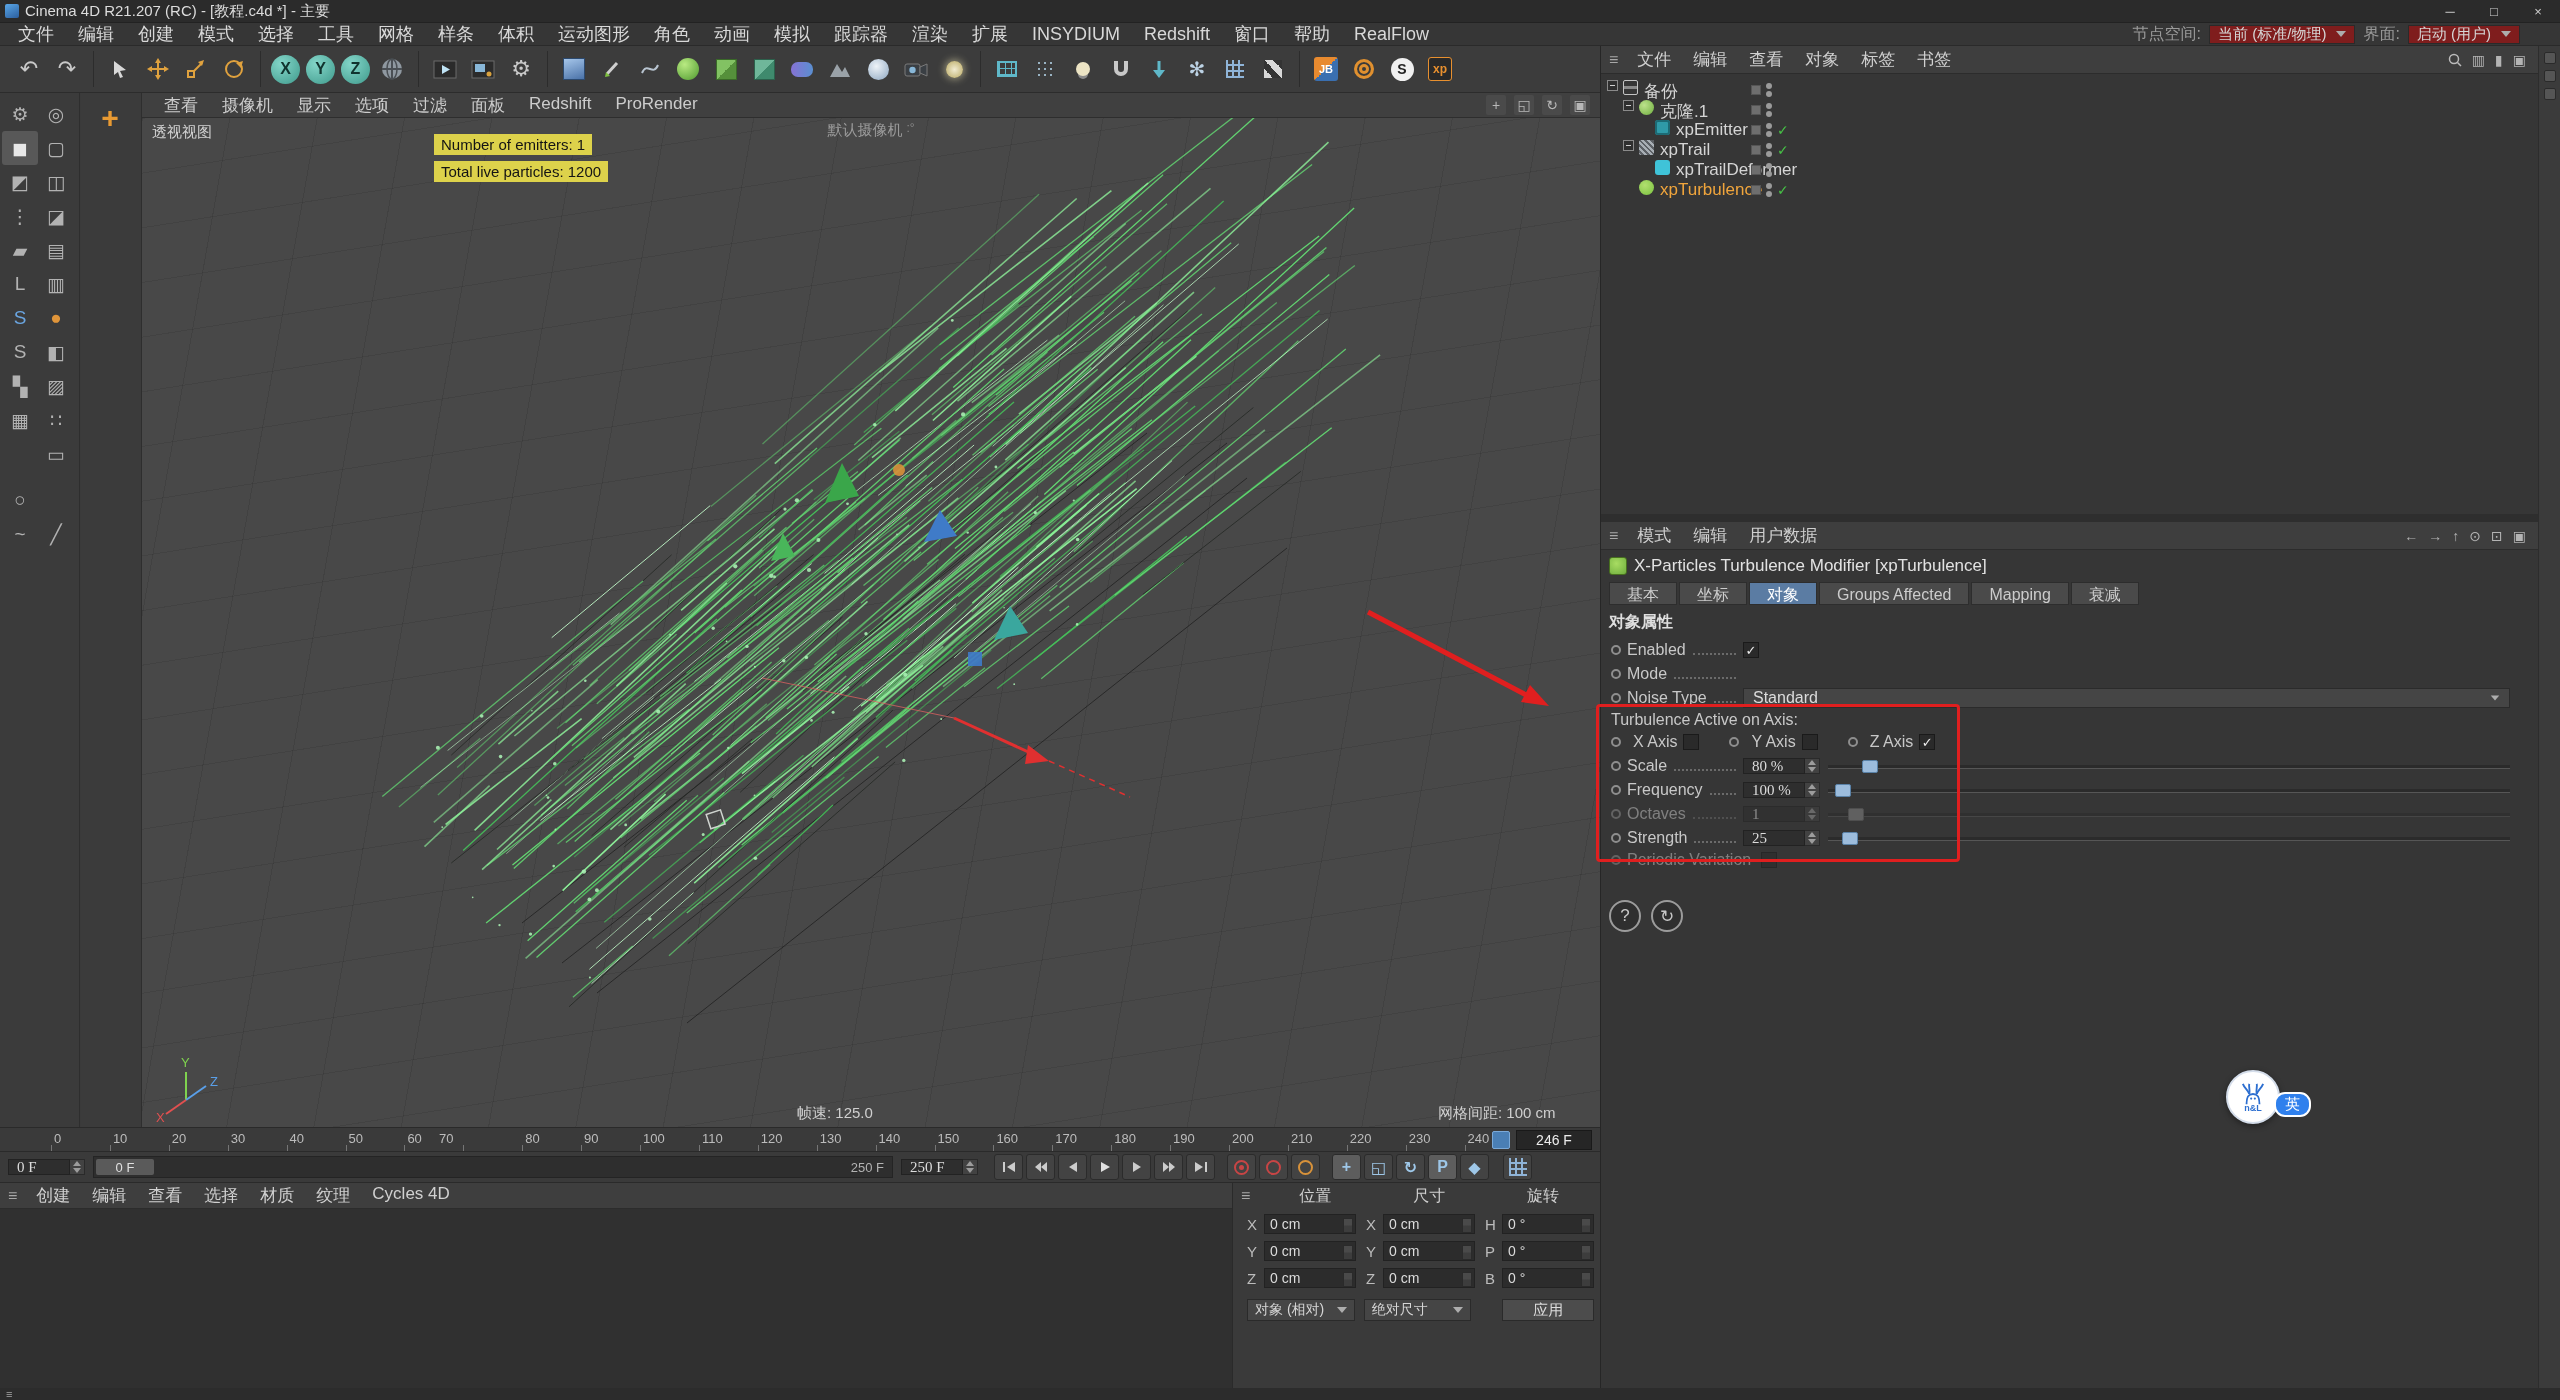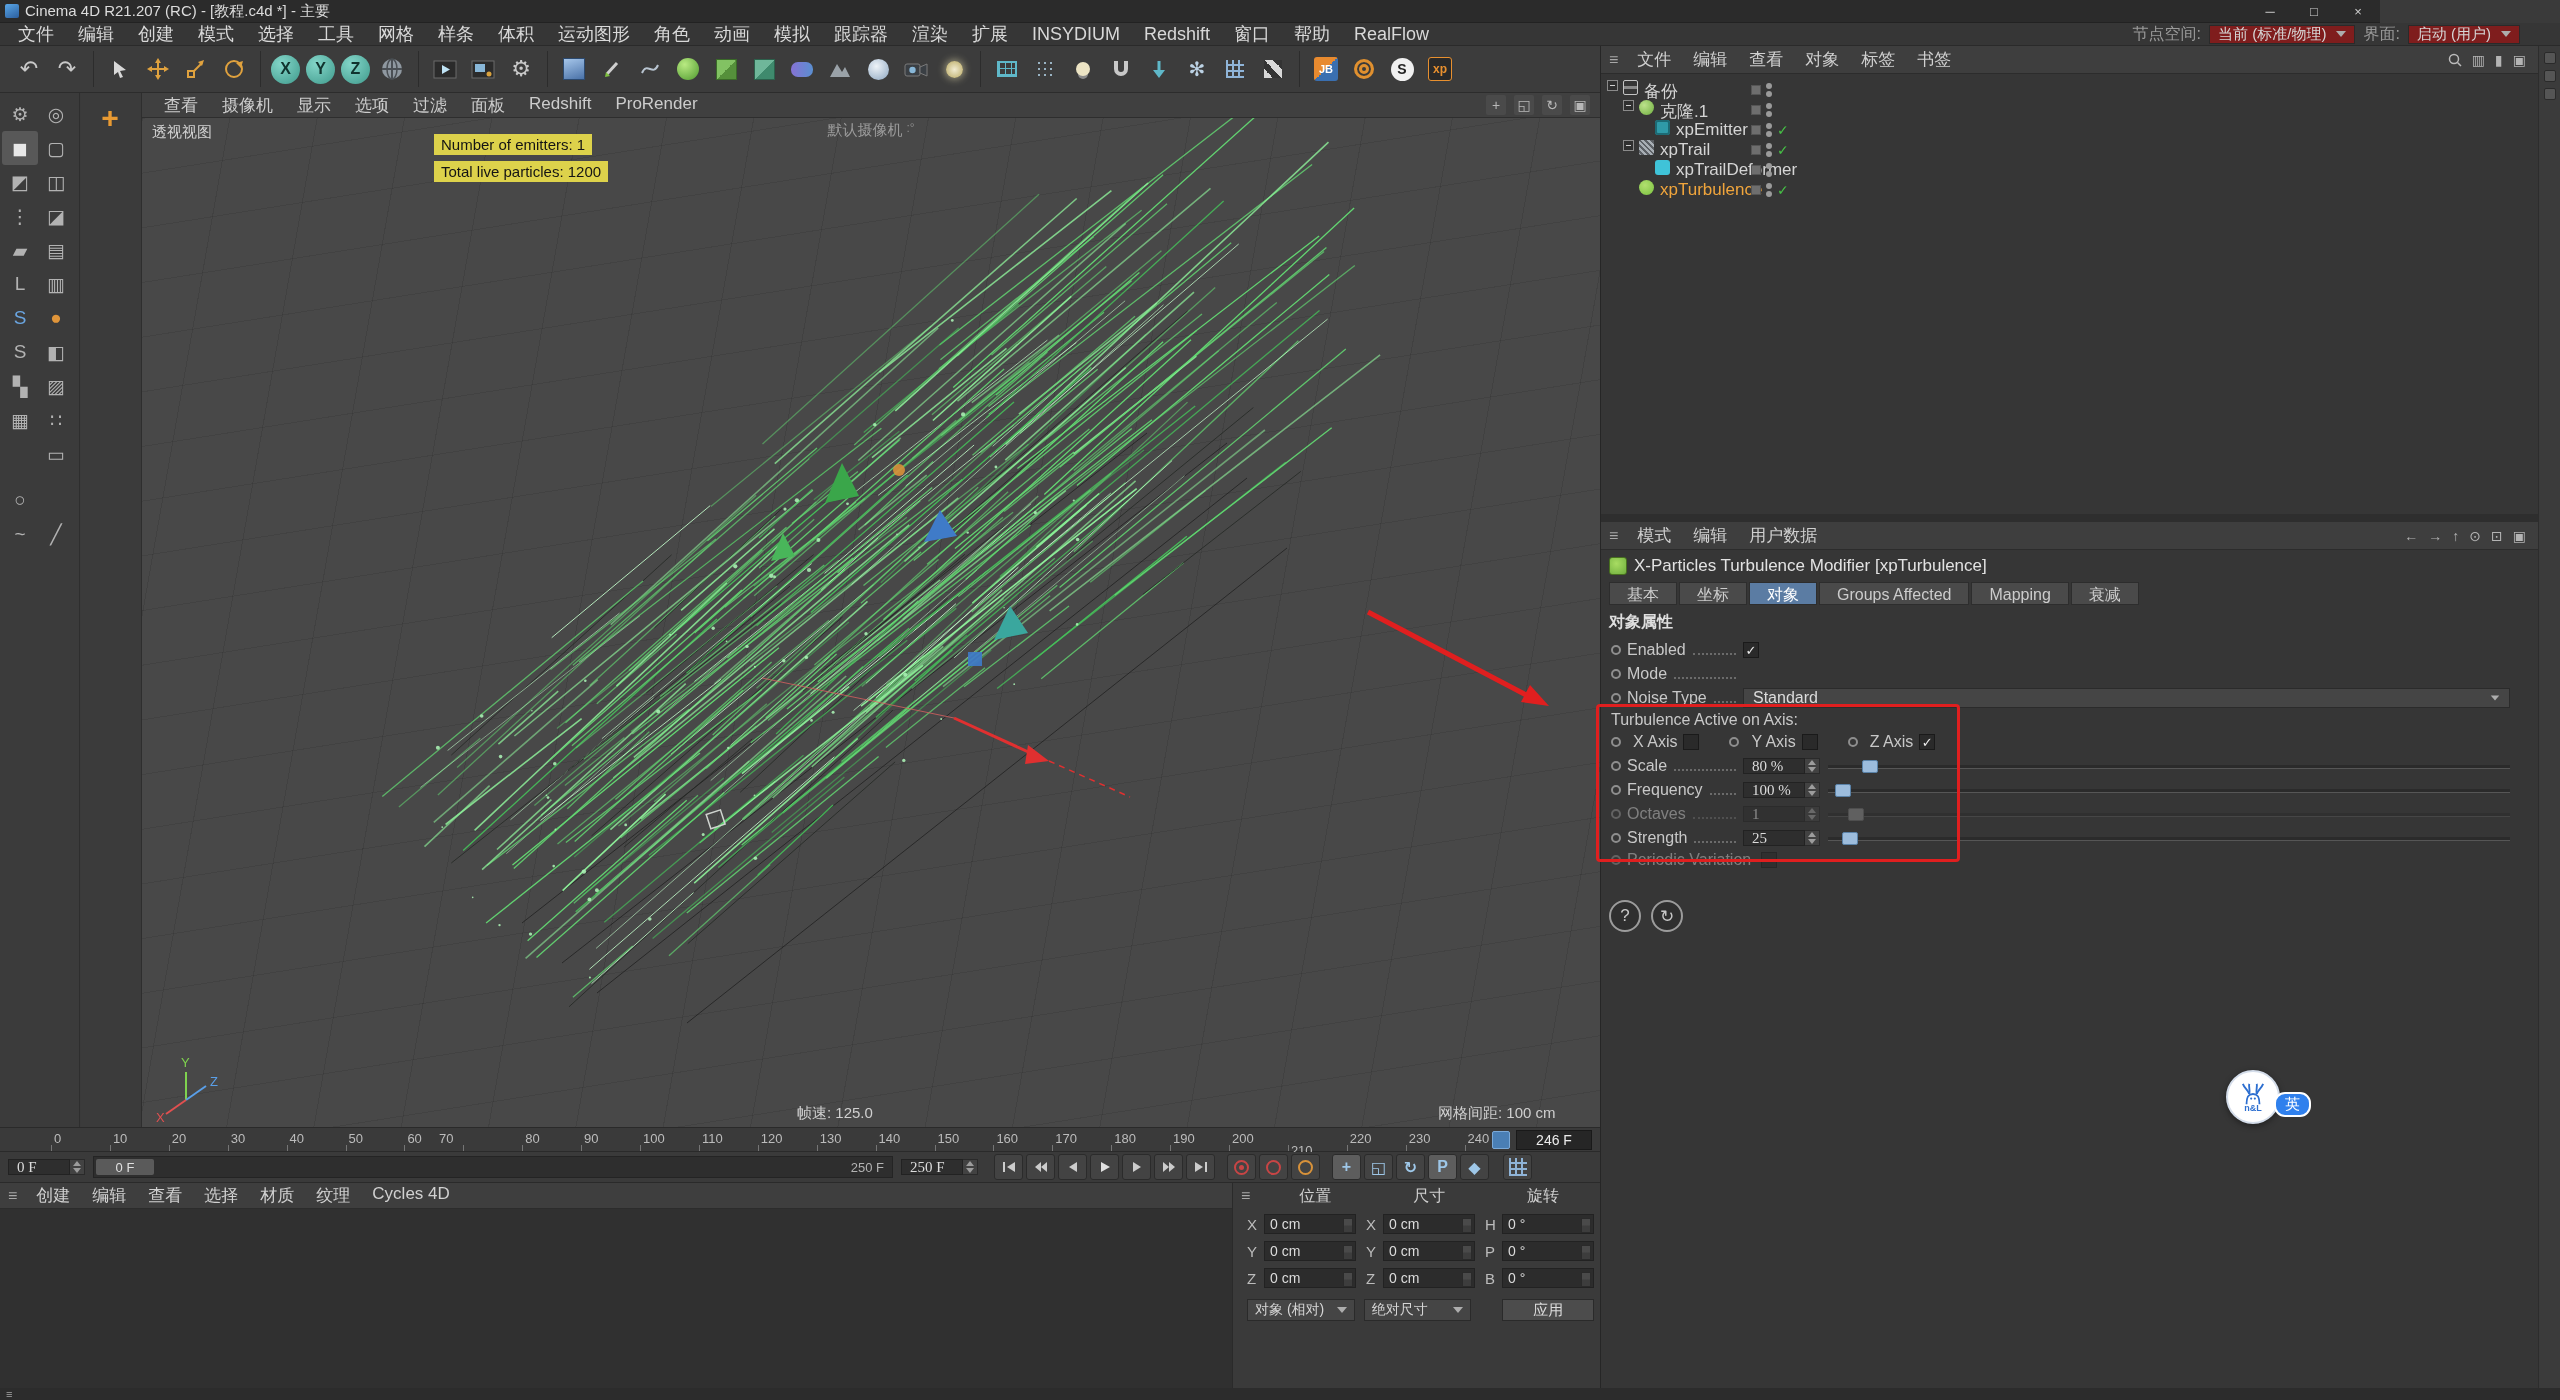--- a/index.html
+++ b/index.html
@@ -1,21 +1,21 @@
 <!DOCTYPE html>
 <html><head>
 <meta charset="utf-8">
 <style>
   * { margin:0; padding:0; box-sizing:border-box; }
   html,body { background:#1a1a1a; }
   body { font-family:"Liberation Sans","DejaVu Sans",sans-serif; }
   .window { position:relative; width:2560px; height:1400px; background:#3a3a3a; overflow:hidden; color:#cccccc; -webkit-user-select:none; user-select:none; }
 
   
-  .titlebar { position:absolute; left:0; top:0; width:2380px; height:23px; background:#2b2b2b; display:flex; align-items:center; border-bottom:1px solid #222; }
+  .titlebar { position:absolute; left:0; top:0; width:2560px; height:23px; background:#2b2b2b; display:flex; align-items:center; border-bottom:1px solid #222; }
   .appicon { width:14px; height:14px; margin:0 6px 0 5px; background:linear-gradient(150deg,#5aa7e8,#2b5e9e); border-radius:2px; }
   .apptitle { font-size:15px; color:#dcdcdc; }
   .wctrls { margin-left:auto; display:flex; height:100%; }
   .wbtn { width:44px; height:100%; display:flex; align-items:center; justify-content:center; color:#cfcfcf; font-size:13px; }
 
   
   .menubar { position:absolute; left:0; top:23px; width:2560px; height:23px; background:#363636; display:flex; align-items:center; border-bottom:1px solid #2a2a2a; }
   .mb-items { display:flex; align-items:center; padding-left:6px; }
   .mb-item { font-size:18px; line-height:23px; color:#d8d8d8; padding:0 12px; cursor:default; }
   .mb-right { margin-left:auto; display:flex; align-items:center; gap:8px; padding-right:40px; }
@@ -842,21 +842,21 @@
         <div class="tick" style="left: 996.4px;">160</div>
         <div class="tickline" style="left: 993.4px;"></div>
         <div class="tick" style="left: 1055.3px;">170</div>
         <div class="tickline" style="left: 1052.3px;"></div>
         <div class="tick" style="left: 1114.2px;">180</div>
         <div class="tickline" style="left: 1111.2px;"></div>
         <div class="tick" style="left: 1173.1px;">190</div>
         <div class="tickline" style="left: 1170.1px;"></div>
         <div class="tick" style="left: 1232px;">200</div>
         <div class="tickline" style="left: 1229px;"></div>
-        <div class="tick" style="left: 1290.9px; margin-top: 12px;">210</div>
+        <div class="tick" style="left: 1290.9px;">210</div>
         <div class="tickline" style="left: 1287.9px;"></div>
         <div class="tick" style="left: 1349.8px;">220</div>
         <div class="tickline" style="left: 1346.8px;"></div>
         <div class="tick" style="left: 1408.7px;">230</div>
         <div class="tickline" style="left: 1405.7px;"></div>
         <div class="tick" style="left: 1467.6px;">240</div>
         <div class="tickline" style="left: 1464.6px;"></div>
       </div>
     <div class="playhead"></div>
     <div class="framebox">

